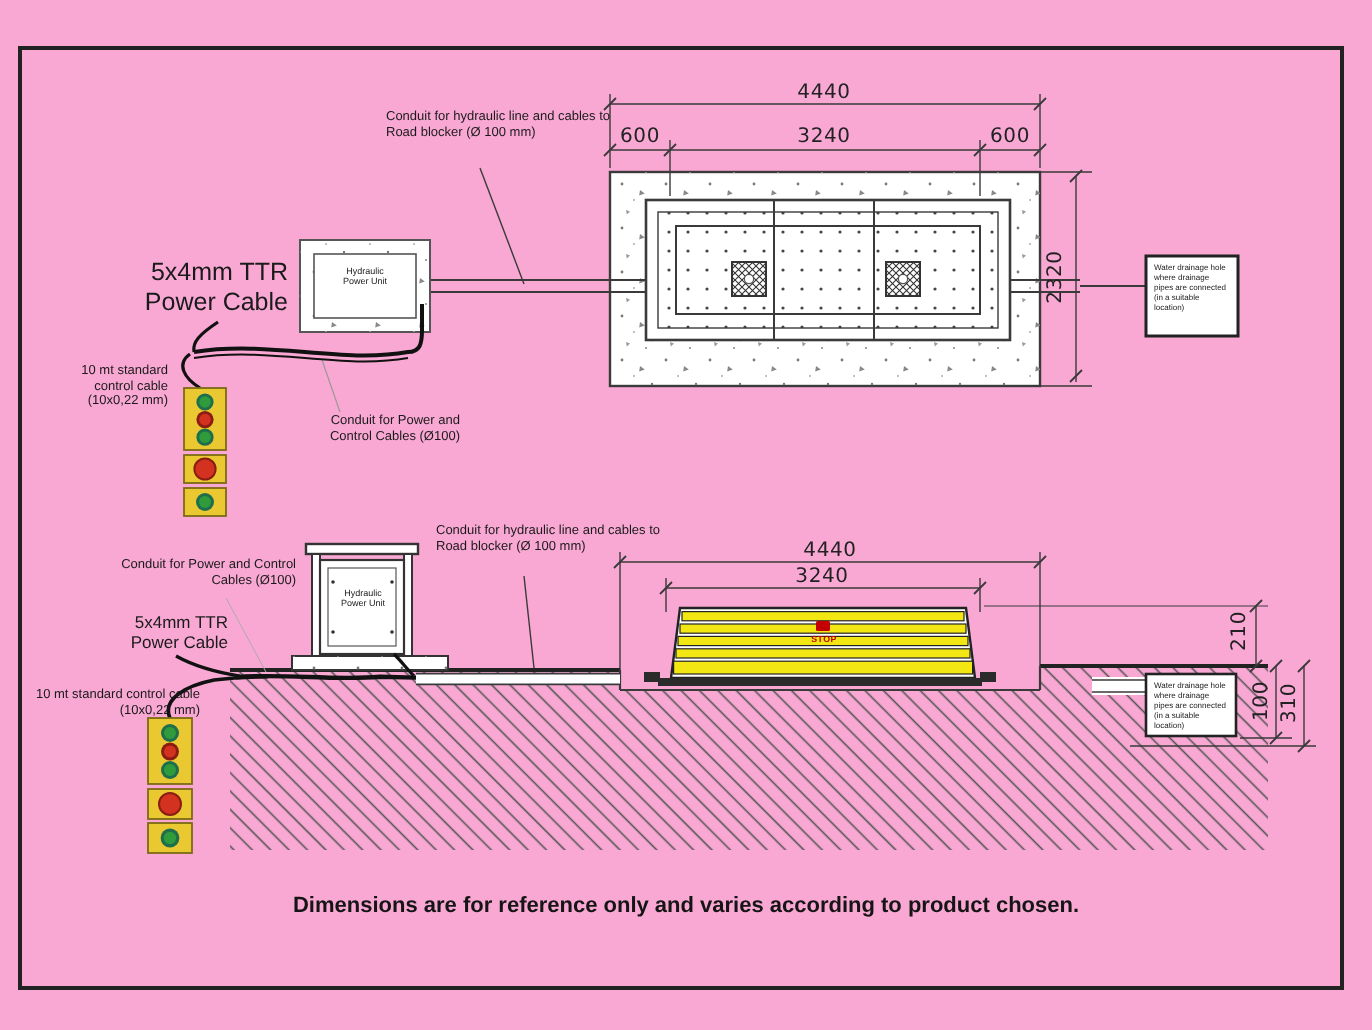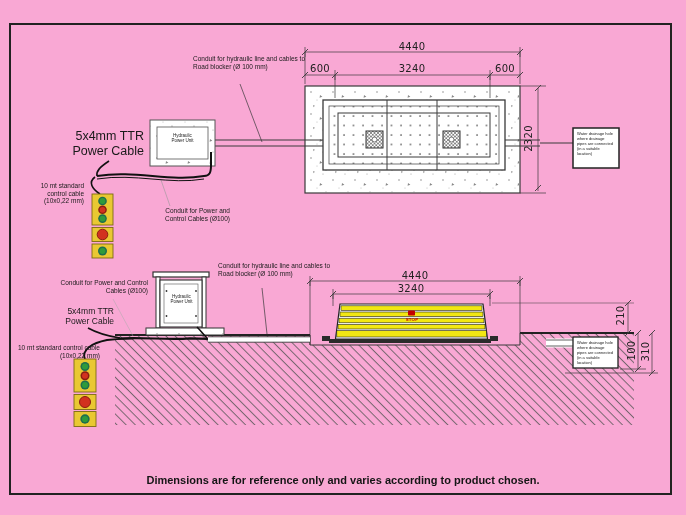--- a/index.html
+++ b/index.html
@@ -222,15 +222,15 @@
 <div class="ovl dim rotdim" style="left:628px;top:346px;width:34px;">310</div>
 
 <div class="ovl f65" style="left:218px;top:262px;width:112px;">Conduit for hydraulic line and cables to Road blocker (Ø 100 mm)</div>
 <div class="ovl f65 ctr" style="left:58px;top:279px;width:90px;">Conduit for Power and Control Cables (Ø100)</div>
 <div class="ovl f85 ctr" style="left:56px;top:306px;width:58px;">5x4mm TTR Power Cable</div>
 <div class="ovl f65 rgt" style="left:16px;top:344px;width:84px;">10 mt standard control cable (10x0,22 mm)</div>
 <div class="ovl hpu" style="left:169px;top:294px;width:25px;">Hydraulic Power Unit</div>
 <div class="ovl tiny" style="left:577px;top:341px;width:38px;">Water drainage hole where drainage pipes are connected (in a suitable location)</div>
 <div class="ovl stoptxt" style="left:398px;top:316.5px;width:28px;">STOP</div>
 
-<div class="ovl note" style="left:0;top:474px;width:686px;">Dimensions are for reference only and varies according to product chosen.</div>
+<div class="ovl note" style="left:0;top:447px;width:686px;">Dimensions are for reference only and varies according to product chosen.</div>
 
 </div>
 
 </body></html>

